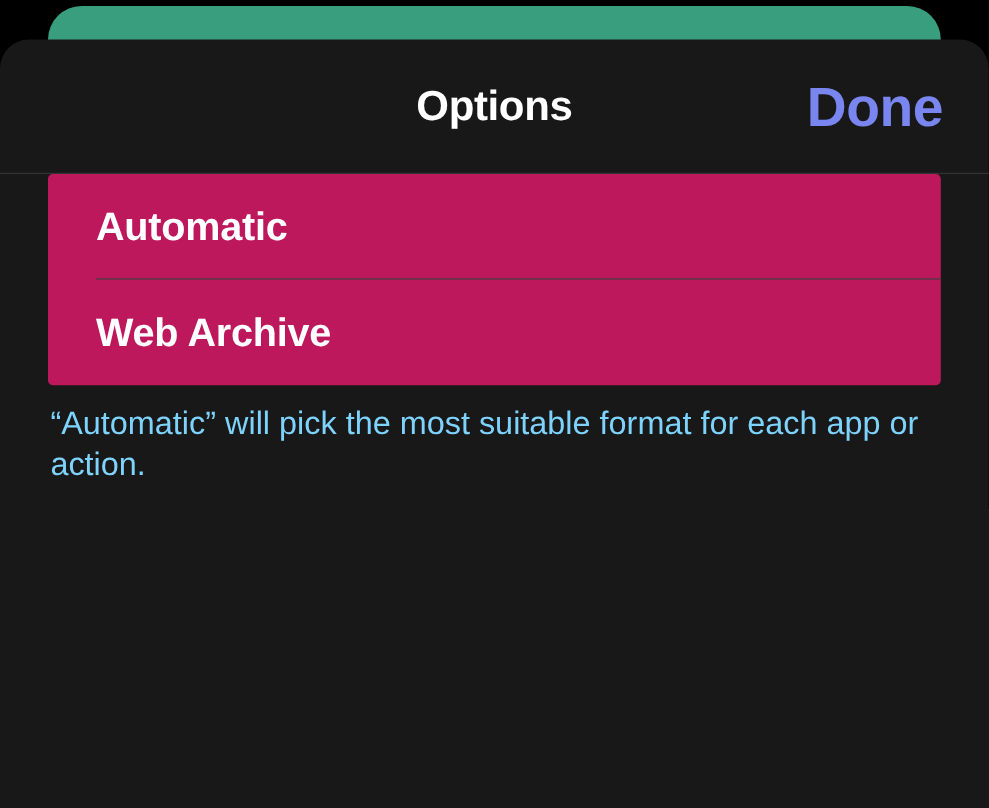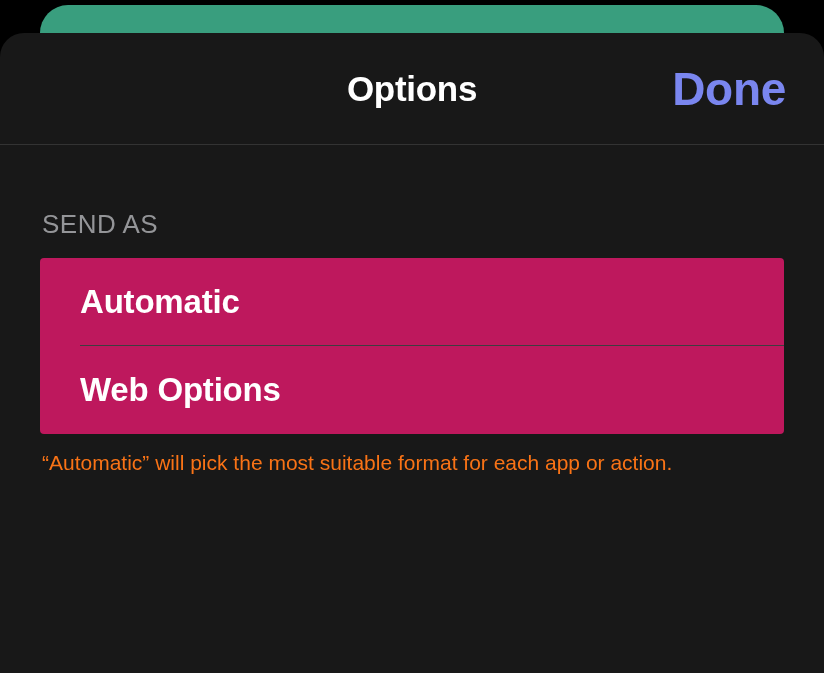--- a/index.html
+++ b/index.html
@@ -109,47 +109,46 @@
       height: 36px;
       display: flex;
       align-items: center;
       justify-content: center;
     }
     .checkmark svg {
       width: 32px;
       height: 32px;
     }
     .footer-text {
-      color: #f97316;
-      font-size: 21px;
+      color: #7dd3fc;
+      font-size: 27px;
       font-weight: 400;
       line-height: 1.25;
       margin-top: 16px;
       padding-left: 2px;
       padding-right: 10px;
     }
   </style>
 </head>
 <body>
 
 <div class="bg-green"></div>
 
 <div class="sheet">
   <div class="header">
     <div class="title">Options</div>
     <button class="done-button">Done</button>
   </div>
 
   <div class="content">
-    <div class="section-header">SEND AS</div>
 
     <div class="list">
       <div class="list-item">
         <span class="list-item-label">Automatic</span>
       </div>
       <div class="list-item">
-        <span class="list-item-label">Web Options</span>
+        <span class="list-item-label">Web Archive</span>
       </div>
     </div>
 
     <div class="footer-text">“Automatic” will pick the most suitable format for each app or action.</div>
   </div>
 </div>
 
 </body></html>

